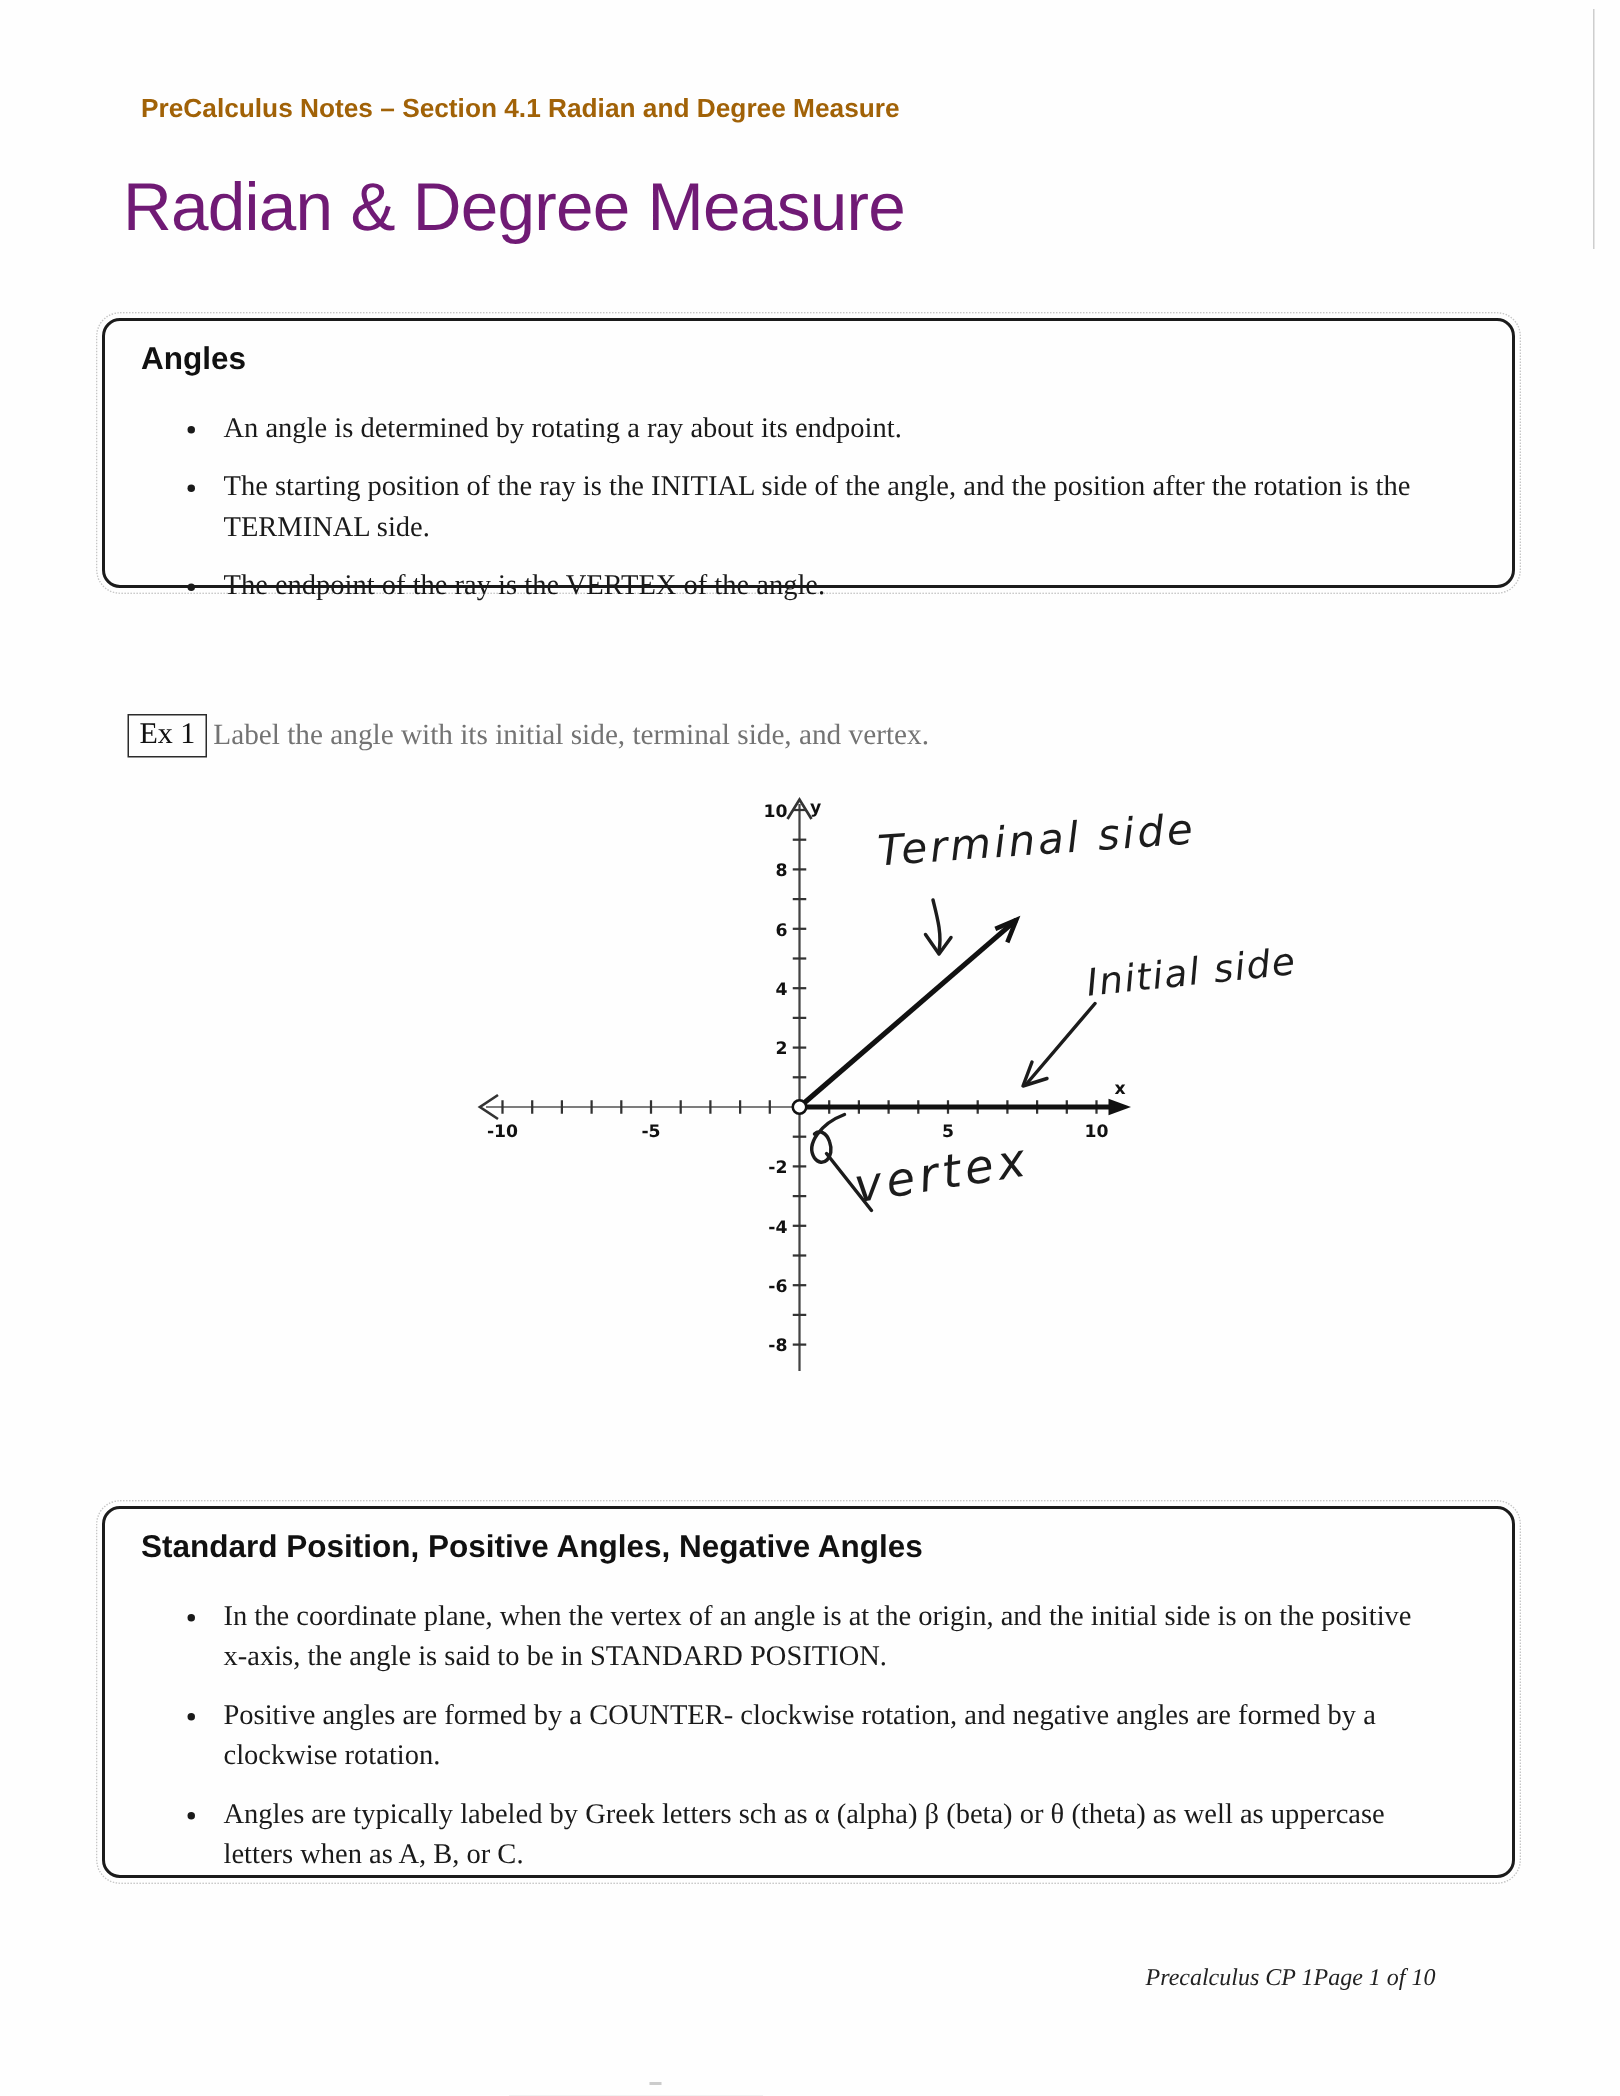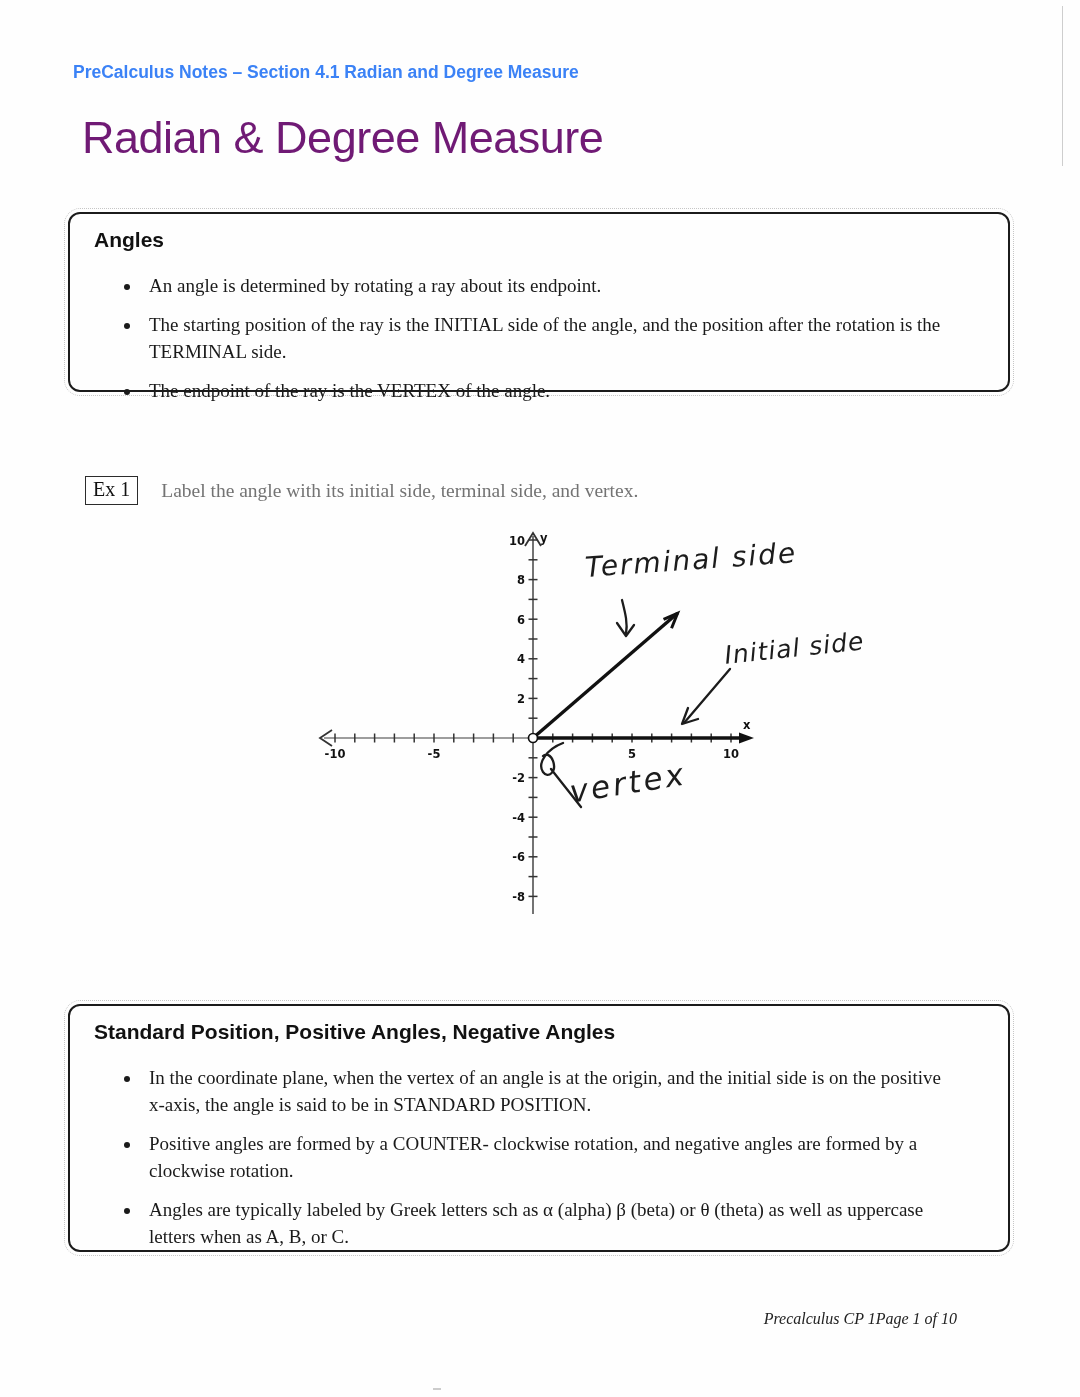--- a/index.html
+++ b/index.html
@@ -1,32 +1,32 @@
 <!DOCTYPE html>
 <html><head>
 <meta charset="utf-8">
 <style>
   html,body{margin:0;padding:0;background:#e8e8e8;}
   .page{position:relative;width:1080px;height:1397px;background:#fefefe;overflow:hidden;
         font-family:"Liberation Serif",serif;color:#141414;}
   
-  .hdr{position:absolute;left:73px;top:62px;font:700 17.5px "Liberation Sans",sans-serif;color:#3b82f6;}
+  .hdr{position:absolute;left:94px;top:62px;font:700 17.5px "Liberation Sans",sans-serif;color:#a16207;}
   .title{position:absolute;left:82px;top:112px;margin:0;font:400 45px "Liberation Sans",sans-serif;
          color:#701a75;letter-spacing:-0.5px;}
   
   .box{position:absolute;left:68px;width:942px;box-sizing:border-box;background:#fefefe;
        border:2.5px solid #1b1b1b;border-radius:12px;padding:12px 24px 0 24px;
        outline:1px dotted rgba(0,0,0,.22);outline-offset:3px;}
   .box1{top:212px;height:180px;}
   .box2{top:1004px;height:248px;}
   .box h2{margin:2px 0 0 0;font:700 21px "Liberation Sans",sans-serif;color:#111;}
   .box ul{margin:20px 0 0 0;padding:0 16px 0 36px;font:19px/27px "Liberation Serif",serif;color:#1a1a1a;}
   .box li{padding-left:7px;margin:12px;}
   
-  .ex-row{position:absolute;left:85px;top:476px;display:flex;align-items:center;gap:19px;}
+  .ex-row{position:absolute;left:85px;top:476px;display:flex;align-items:center;}
   .ex-badge{display:inline-block;border:1.5px solid #2b2b2b;padding:1px 7px 3px 7px;
             font:400 20px "Liberation Serif",serif;color:#111;}
   .ex-text{margin-left:4px;font:400 19.5px "Liberation Serif",serif;color:#737373;}
   
   .figure{position:absolute;left:300px;top:522px;width:580px;height:420px;}
   .figure svg{position:absolute;left:0;top:0;}
   .tick{font:700 11.5px "DejaVu Sans",sans-serif;fill:#111;}
   .hand{position:absolute;font-family:"DejaVu Sans",sans-serif;font-style:italic;color:#1c1c1c;
         white-space:nowrap;transform-origin:left top;}
   .hand-terminal{left:284px;top:29px;font-size:28px;letter-spacing:2px;transform:rotate(-4deg);}

